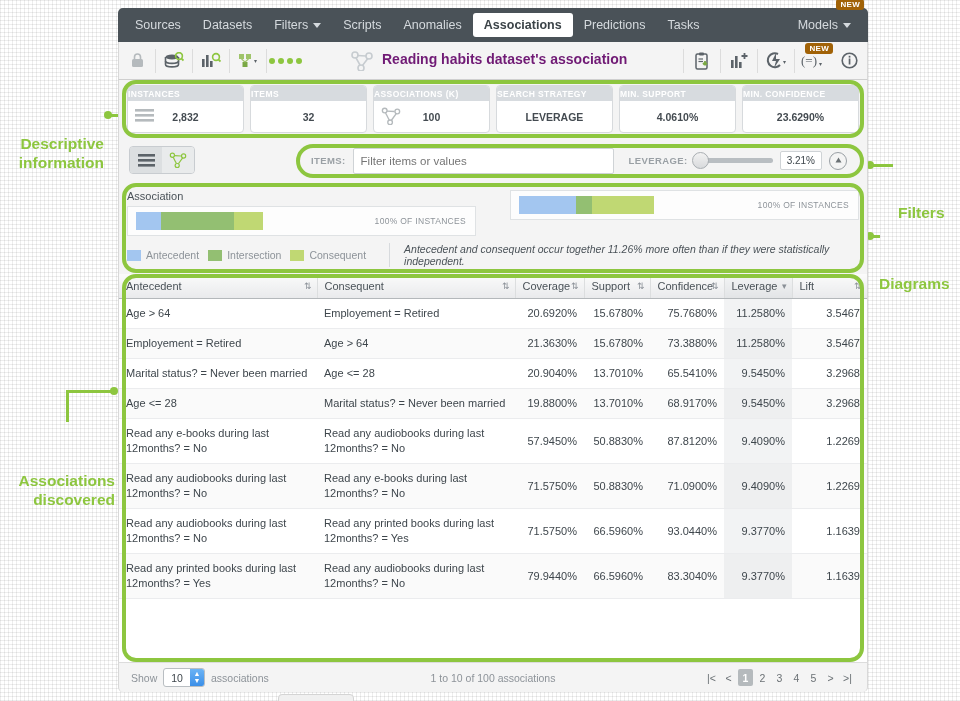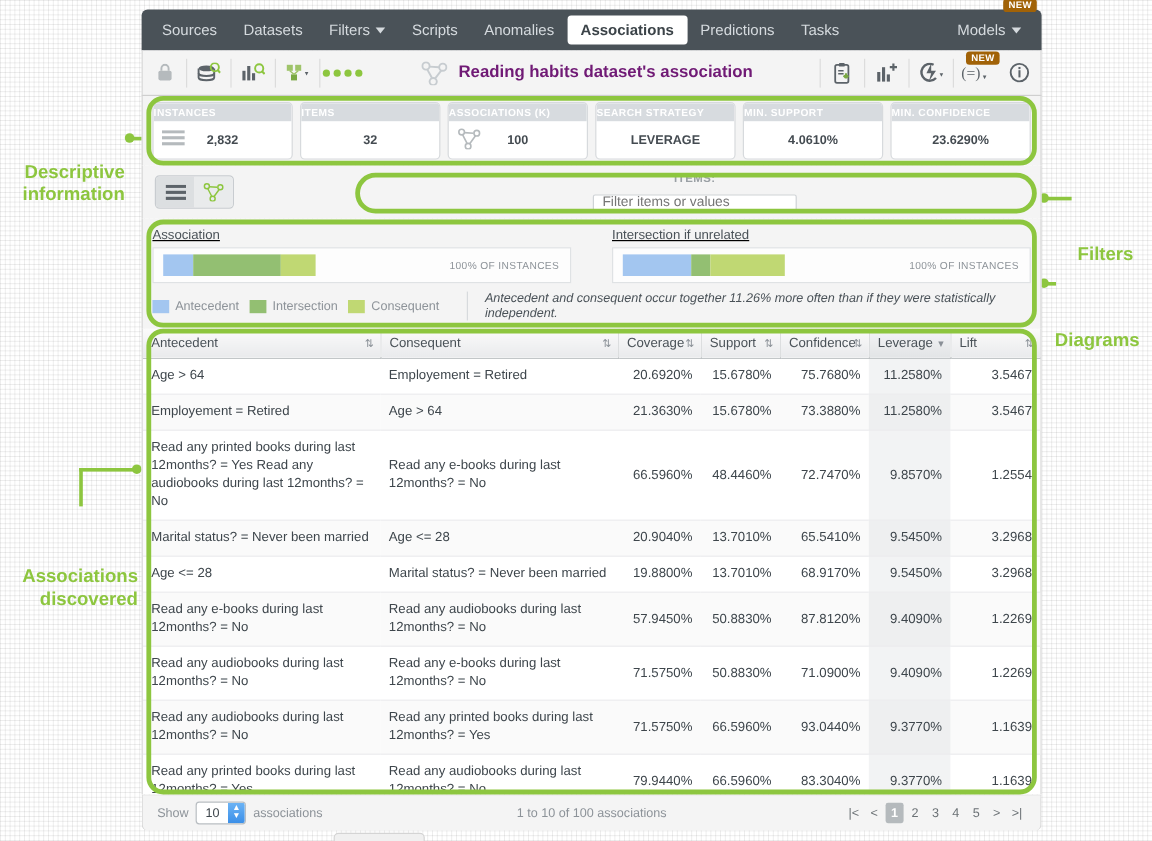--- a/index.html
+++ b/index.html
@@ -135,21 +135,21 @@
     display:flex; align-items:center; padding:0 10px;
   }
   .viewtoggle { display:flex; border:1px solid #c8ccd0; border-radius:4px; overflow:hidden; }
   .viewtoggle > div {
     width:32px;height:26px;display:flex;align-items:center;justify-content:center;
     background:#e9ebec; cursor:pointer;
   }
   .viewtoggle > div.sel { background:#dcdfe1; }
   .filter-inner {
     position:absolute; left:180px; top:6px; width:560px; height:33px;
-    display:flex; align-items:center; gap:7px; padding:0 12px;flex-direction:column;
+    display:flex; align-items:center; gap:7px; padding:0 12px;
   }
   .lbl-small { font-size:9.5px; color:#9aa0a5; letter-spacing:.4px; font-weight:bold; }
   .filter-input {
     flex:1; height:26px; border:1px solid #cfd3d6; background:#fff;
     border-radius:2px; font-size:11.5px; color:#3e464c; padding:0 7px;
     font-family:"Liberation Sans", sans-serif;
   }
   .filter-input::placeholder { color:#a8a眼; }
   .slider-wrap { display:flex; align-items:center; gap:5px; }
   .slider-track { width:78px; height:5px; background:#b9bec2; border-radius:3px; position:relative; }
@@ -167,21 +167,21 @@
     font-size:9px; cursor:pointer;
   }
 
   
   .diagrams {
     position:absolute; left:0; top:182px; width:750px; height:92px;
     background:#f4f4f4;
     border-left:1px solid #d8d8d8; border-right:1px solid #d8d8d8;
   }
   .diag-inner { position:absolute; left:8px; top:8px; right:8px; bottom:6px; display:flex; flex-direction:column;}
-  .diag-row { display:flex; gap:34px;text-decoration:underline; }
+  .diag-row { display:flex; gap:34px; }
   .diag-col { flex:1; }
   .diag-title { font-size:11px; color:#4a5258; margin-bottom:4px; }
   .diag-bar-box {
     background:#fdfdfd; border:1px solid #dfe2e4; height:30px;
     display:flex; align-items:center; padding:0 8px; position:relative;
   }
   .stack { display:flex; height:18px; }
   .stack i { display:block; height:100%; }
   .pct-label { position:absolute; right:9px; font-size:8.5px; color:#8d9399; letter-spacing:.3px;}
   .legend-row { display:flex; align-items:center; gap:9px; margin-top:7px; }
@@ -524,21 +524,20 @@
           <div class="diag-bar-box">
             <span class="stack">
               <i style="width:25px;background:#a3c6f0;"></i>
               <i style="width:73px;background:#93bf72;"></i>
               <i style="width:29px;background:#c0d873;"></i>
             </span>
             <span class="pct-label">100% OF INSTANCES</span>
           </div>
         </div>
         <div class="diag-col">
-          <div class="diag-title">Intersection if unrelated</div>
           <div class="diag-bar-box">
             <span class="stack">
               <i style="width:57px;background:#a3c6f0;"></i>
               <i style="width:16px;background:#93bf72;"></i>
               <i style="width:62px;background:#c0d873;"></i>
             </span>
             <span class="pct-label">100% OF INSTANCES</span>
           </div>
         </div>
       </div>
@@ -595,30 +594,20 @@
           <tr>
             <td>Employement = Retired</td>
             <td>Age &gt; 64</td>
             <td class="num">21.3630%</td>
             <td class="num">15.6780%</td>
             <td class="num">73.3880%</td>
             <td class="num lev">11.2580%</td>
             <td class="num">3.5467</td>
           </tr>
           <tr>
-            <td>Read any printed books during last 12months? = Yes
-Read any audiobooks during last 12months? = No</td>
-            <td>Read any e-books during last 12months? = No</td>
-            <td class="num">66.5960%</td>
-            <td class="num">48.4460%</td>
-            <td class="num">72.7470%</td>
-            <td class="num lev">9.8570%</td>
-            <td class="num">1.2554</td>
-          </tr>
-          <tr>
             <td>Marital status? = Never been married</td>
             <td>Age &lt;= 28</td>
             <td class="num">20.9040%</td>
             <td class="num">13.7010%</td>
             <td class="num">65.5410%</td>
             <td class="num lev">9.5450%</td>
             <td class="num">3.2968</td>
           </tr>
           <tr>
             <td>Age &lt;= 28</td>

